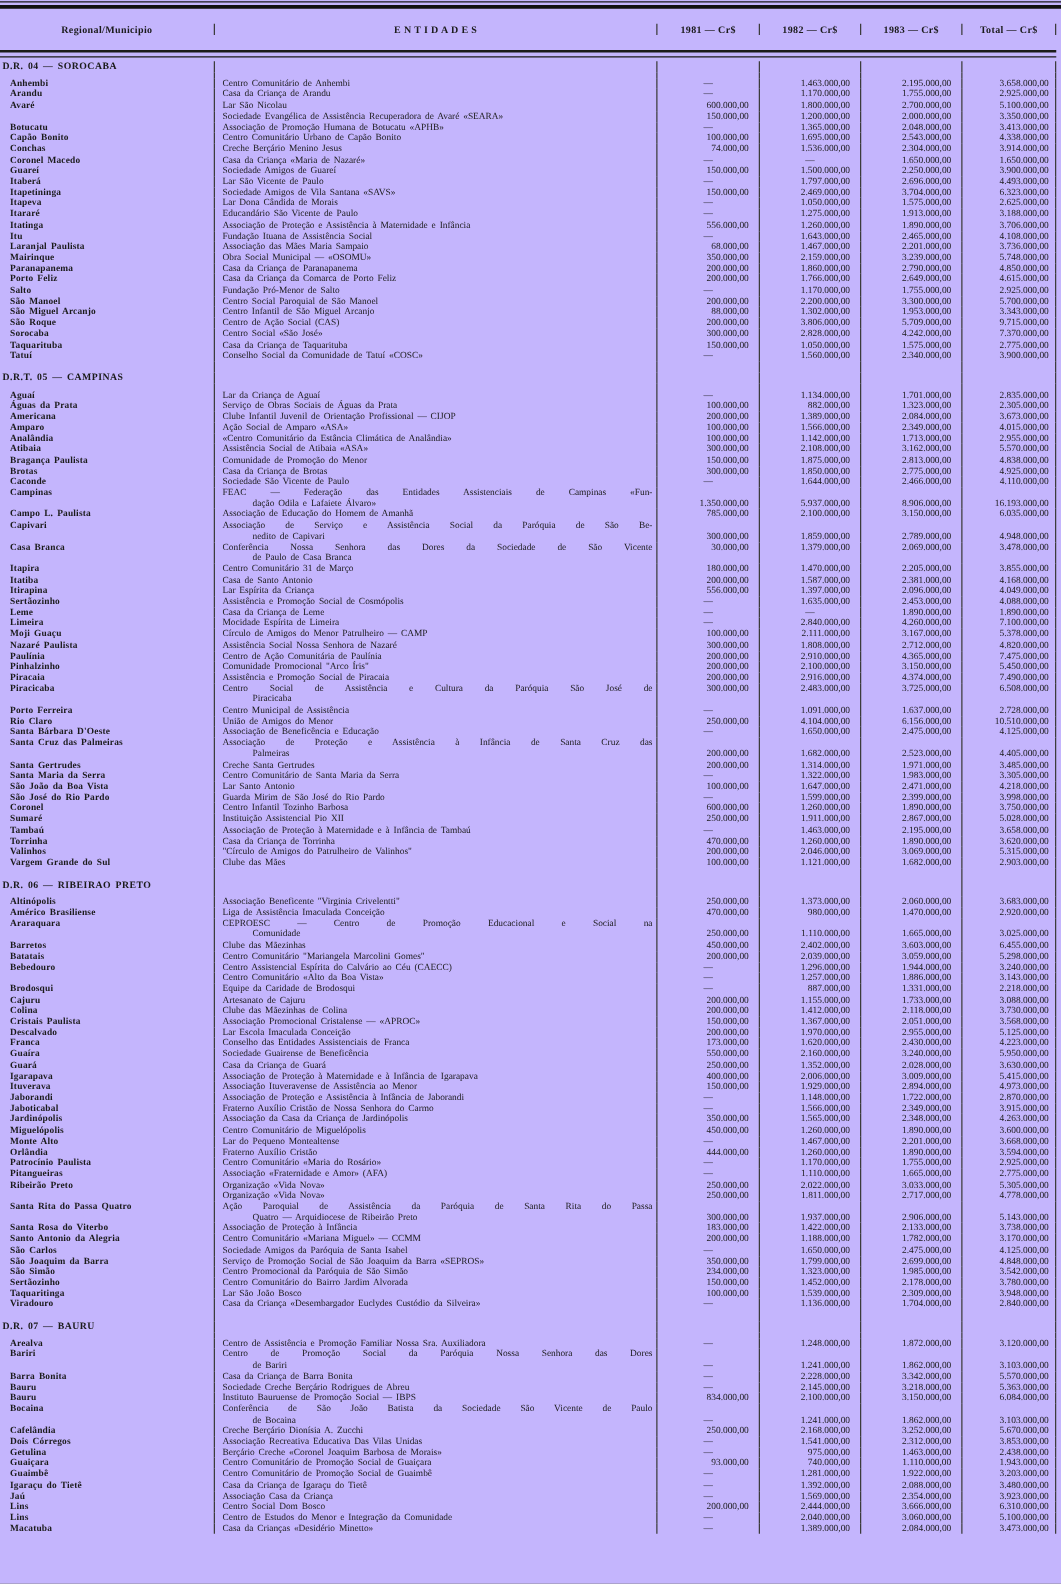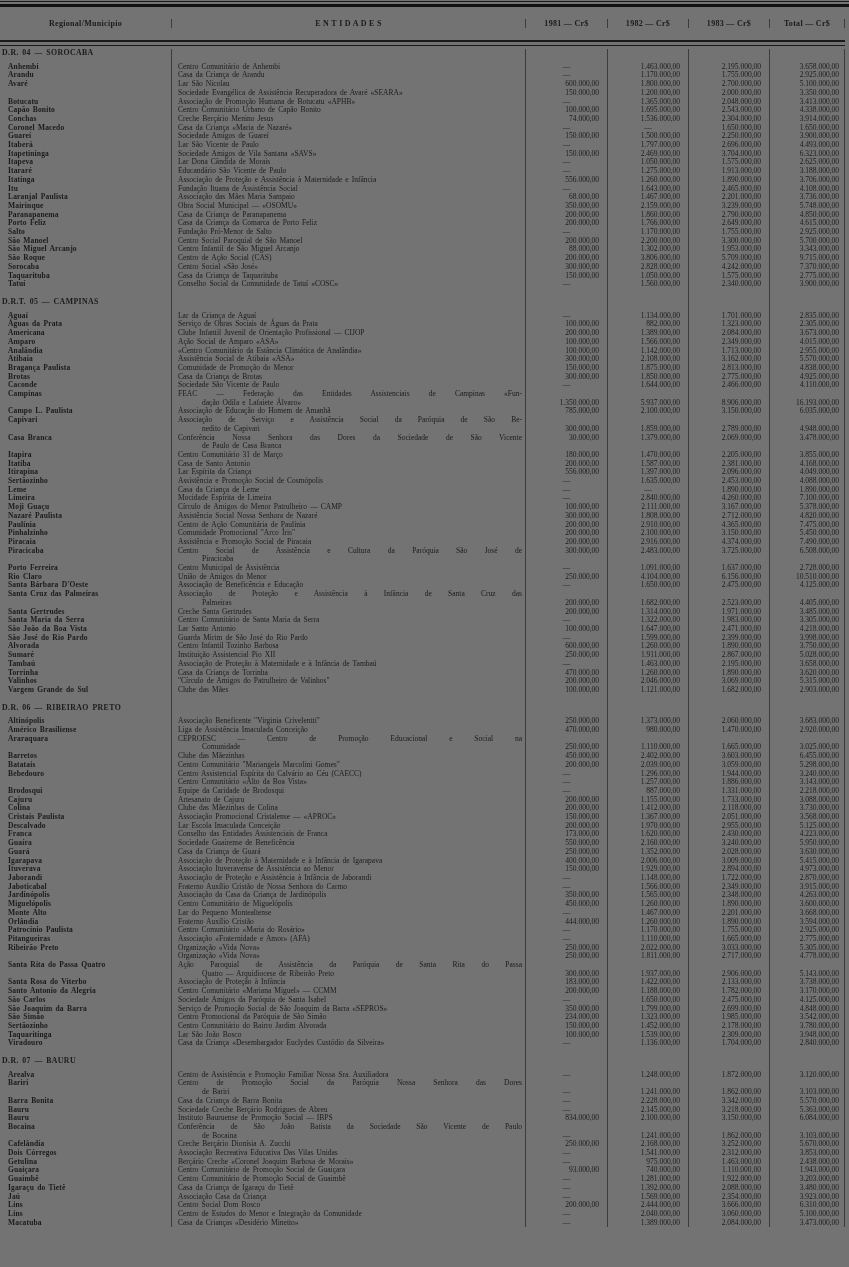--- a/index.html
+++ b/index.html
@@ -1,18 +1,18 @@
 <!DOCTYPE html>
 <html><head>
 <meta charset="utf-8">
 <style>
   html,body{margin:0;padding:0;background:#888;}
   #page{
     position:relative;width:849px;height:1267px;margin:0 auto;
-    background:#737373;color:#1b1b1b;overflow:hidden;
+    background:#c4b5fd;color:#1b1b1b;overflow:hidden;
     font-family:"Liberation Serif","DejaVu Serif",serif;
     --cols:171px 354px 82px 81px 81px 76px;
   }
   .rule-thin{height:1px;background:#1b1b1b;margin-top:1px;}
   .rule-thick{height:3px;background:#111;margin-top:2px;}
   .thead{display:grid;grid-template-columns:var(--cols);width:845px;height:33px;align-items:center;}
   .thead .hc{font-weight:bold;font-size:8px;text-align:center;letter-spacing:.3px;line-height:9px;}
   .dblrule{width:845px;height:3px;border-top:2px solid #1b1b1b;border-bottom:1px solid #1b1b1b;}
   #tbody{width:786px;padding-top:3px;}
   .row{display:grid;grid-template-columns:var(--cols);}
@@ -678,21 +678,21 @@
         <div class="cell mun">São José do Rio Pardo</div>
         <div class="cell e b">
           <div class="l1">Guarda Mirim de São José do Rio Pardo</div>
         </div>
         <div class="cell v b dash">—</div>
         <div class="cell v b">1.599.000,00</div>
         <div class="cell v b">2.399.000,00</div>
         <div class="cell v b r">3.998.000,00</div>
       </div>
       <div class="row">
-        <div class="cell mun">Alvorada</div>
+        <div class="cell mun">Coronel</div>
         <div class="cell e b">
           <div class="l1">Centro Infantil Tozinho Barbosa</div>
         </div>
         <div class="cell v b">600.000,00</div>
         <div class="cell v b">1.260.000,00</div>
         <div class="cell v b">1.890.000,00</div>
         <div class="cell v b r">3.750.000,00</div>
       </div>
       <div class="row">
         <div class="cell mun">Sumaré</div>

